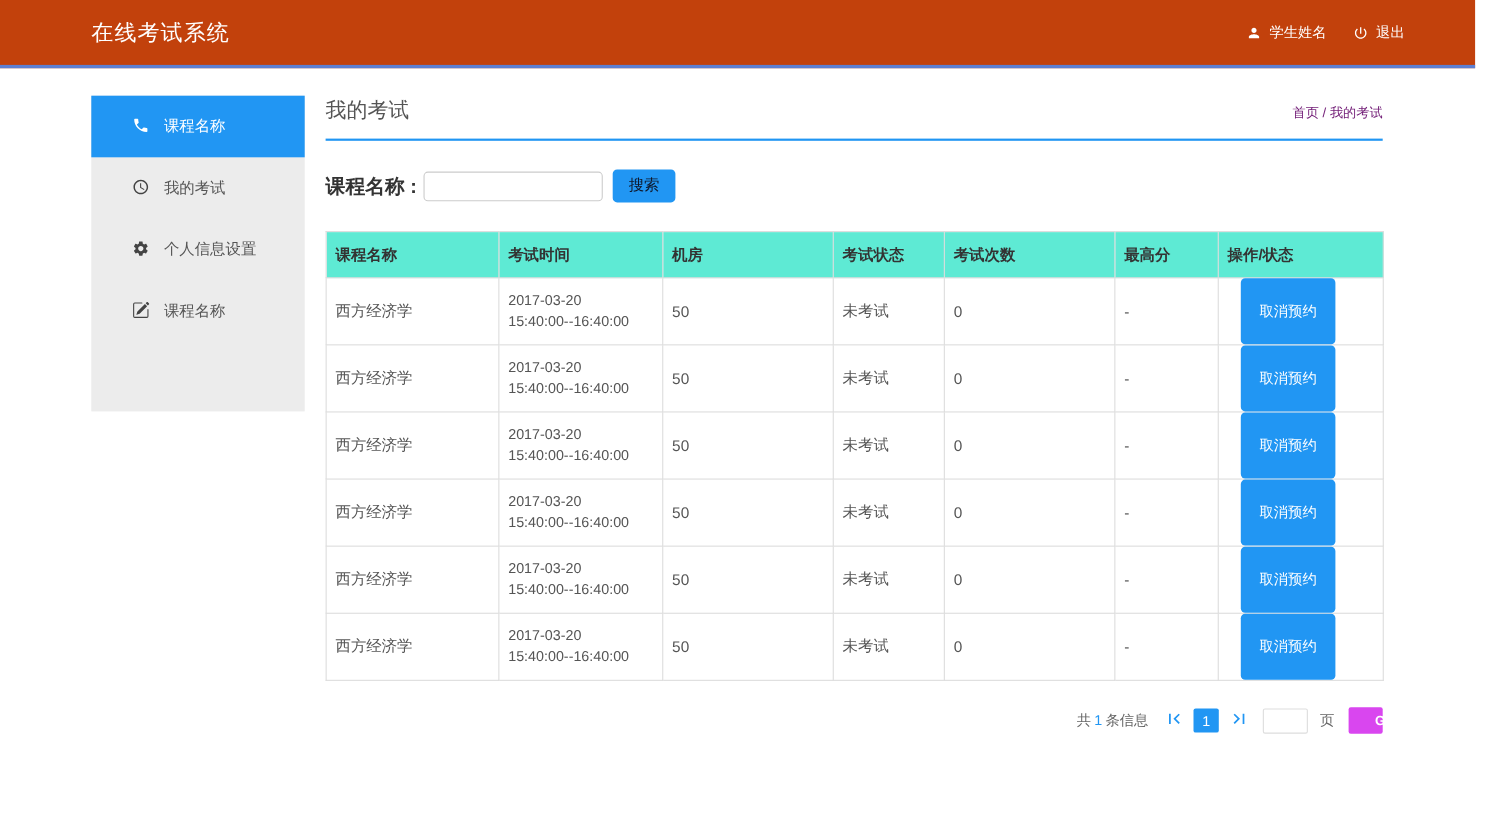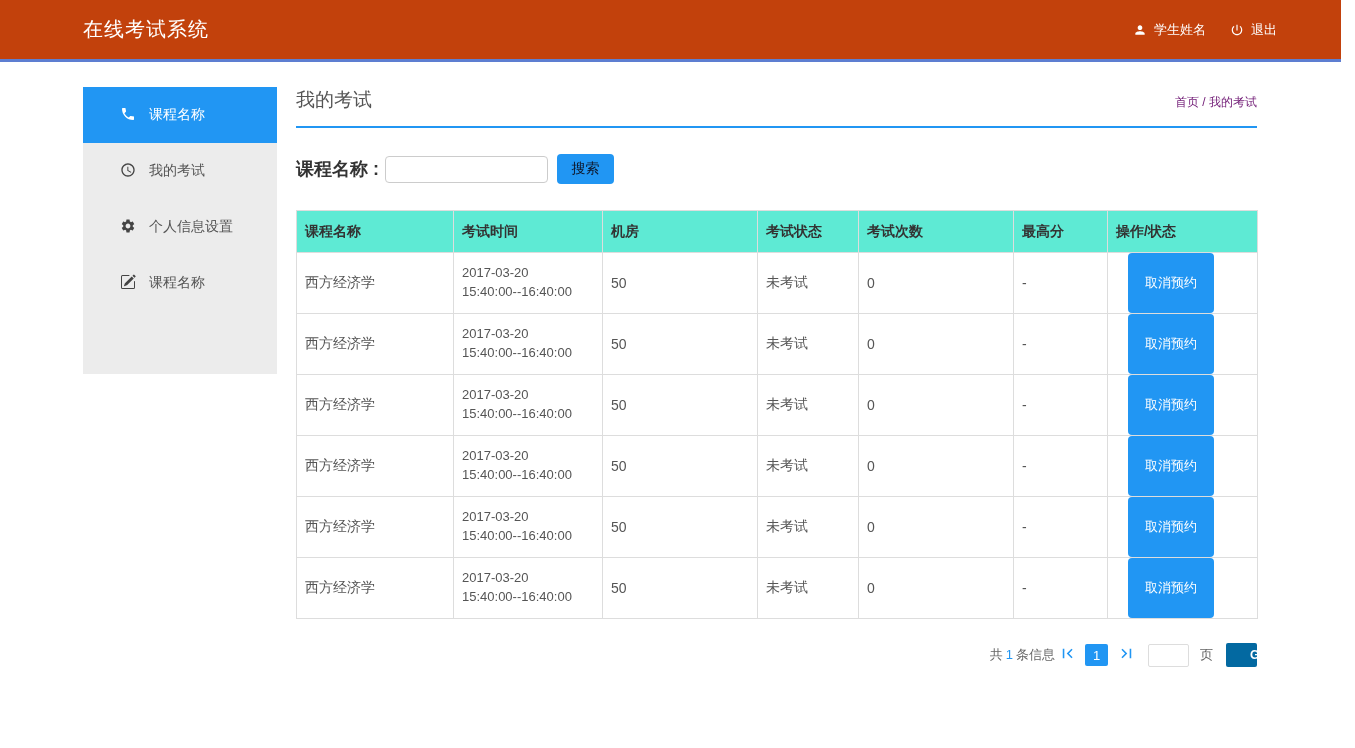--- a/index.html
+++ b/index.html
@@ -40,30 +40,30 @@
   .exam-table th { background:#5eead4; border:1px solid #ddd; height:42px; padding:0 8px;
                    font-size:14px; color:#333; text-align:left; font-weight:bold; }
   .exam-table td { border:1px solid #ddd; height:47px; padding:0 8px; font-size:14px; color:#555; background:#fff; }
   .time-cell div { font-size:13px; line-height:1.45; color:#555; }
   .cancel-btn { margin-left:12px; background:#2196f3; color:#fff; border:none; border-radius:4px;
                 font-size:13px; padding:21px 17px; cursor:pointer; font-family:inherit; }
 
   
   .pagination { margin-top:24px; display:flex; justify-content:flex-end; align-items:center;
                 font-size:13px; color:#666; }
-  .pg-total { margin-right:2px; }
+  .pg-total { margin-right:13px; }
   .pg-total .pg-count { color:#2196f3; padding:0 3px; }
   .pg-nav { width:20px; height:22px; display:flex; align-items:center; justify-content:center; cursor:pointer; }
   .pg-nav svg { fill:#2196f3; }
   .pg-current { width:23px; height:22px; margin:0 8px; background:#2196f3; color:#fff; font-size:13px;
                 display:flex; align-items:center; justify-content:center; border-radius:2px; cursor:pointer; }
   .pg-input { width:41px; height:23px; margin-left:12px; border:1px solid #ddd; border-radius:2px;
               font-size:13px; text-align:center; outline:none; }
   .pg-label { margin-left:11px; }
-  .pg-go { margin-left:13px; width:31px; height:24px; background:#0369a1; color:#fff; border:none;
+  .pg-go { margin-left:13px; width:31px; height:24px; background:#d946ef; color:#fff; border:none;
            border-radius:2px; font-size:12px; font-weight:bold; cursor:pointer; font-family:inherit;padding-left:24px; }
 </style>
 </head>
 <body>
 
 <div class="page">
 
   <div class="header">
     <div class="header-title">在线考试系统</div>
     <div class="header-right">

